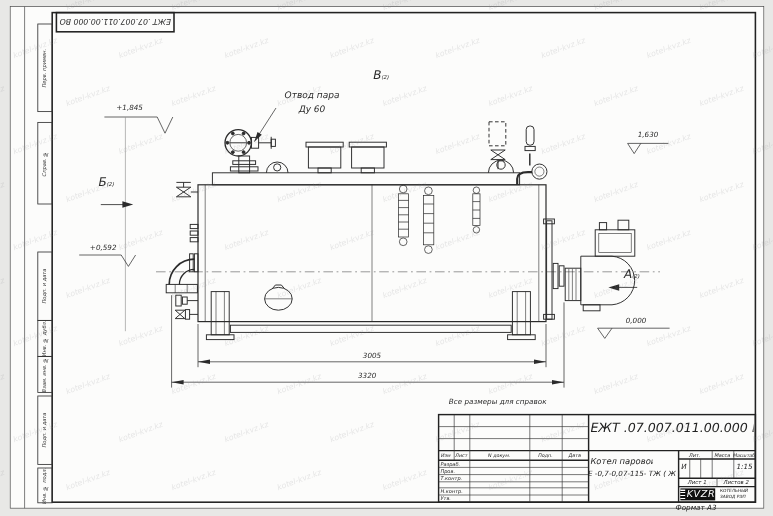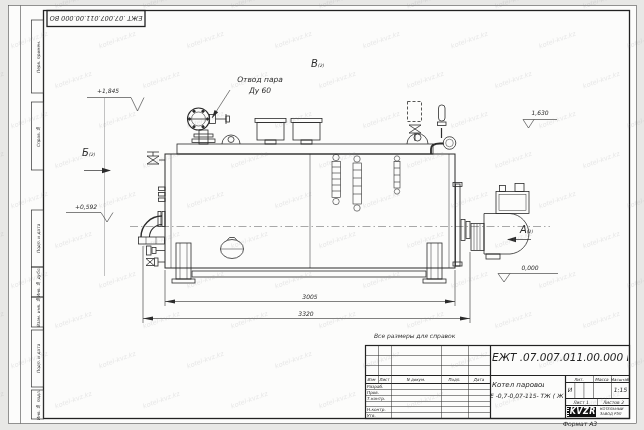--- a/index.html
+++ b/index.html
@@ -14,21 +14,21 @@
   #wm-layer{position:absolute;left:0;top:0;width:644px;height:430px;pointer-events:none;z-index:9;overflow:hidden;}
   .wm{position:absolute;font-size:6.5px;font-style:italic;color:rgba(140,140,145,0.20);
       transform:rotate(-20deg);white-space:nowrap;}
   
   .tb{position:absolute;font-style:italic;color:#222;white-space:nowrap;overflow:hidden;}
   
   .vlab{position:absolute;width:12px;display:flex;align-items:center;justify-content:center;
         font-size:4.3px;font-style:italic;color:#333;
         writing-mode:vertical-rl;transform:rotate(180deg);white-space:nowrap;}
   .logo{position:absolute;left:567px;top:406.5px;width:29px;height:10.5px;background:#101010;
-        color:#fff;font-weight:bold;font-style:italic;font-size:8px;display:flex;
+        color:#fff;font-weight:normal;font-style:italic;font-size:8px;display:flex;
         align-items:center;justify-content:flex-start;letter-spacing:0.5px;}
   .logo:before{content:"";display:block;width:5px;height:8px;margin-right:1px;
         background:repeating-linear-gradient(0deg,#fff 0 1px,#101010 1px 2.4px);}
 </style>
 </head>
 <body>
 
 <div id="page">
   <div id="sheet"></div>
 

